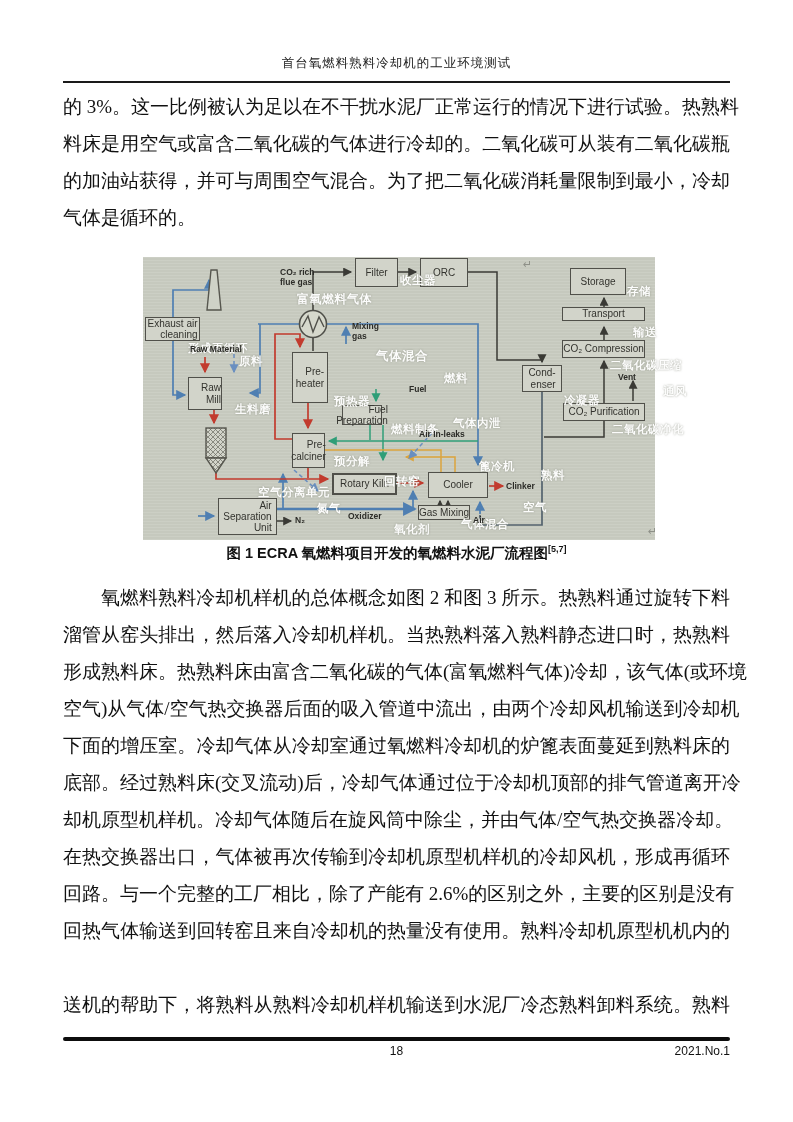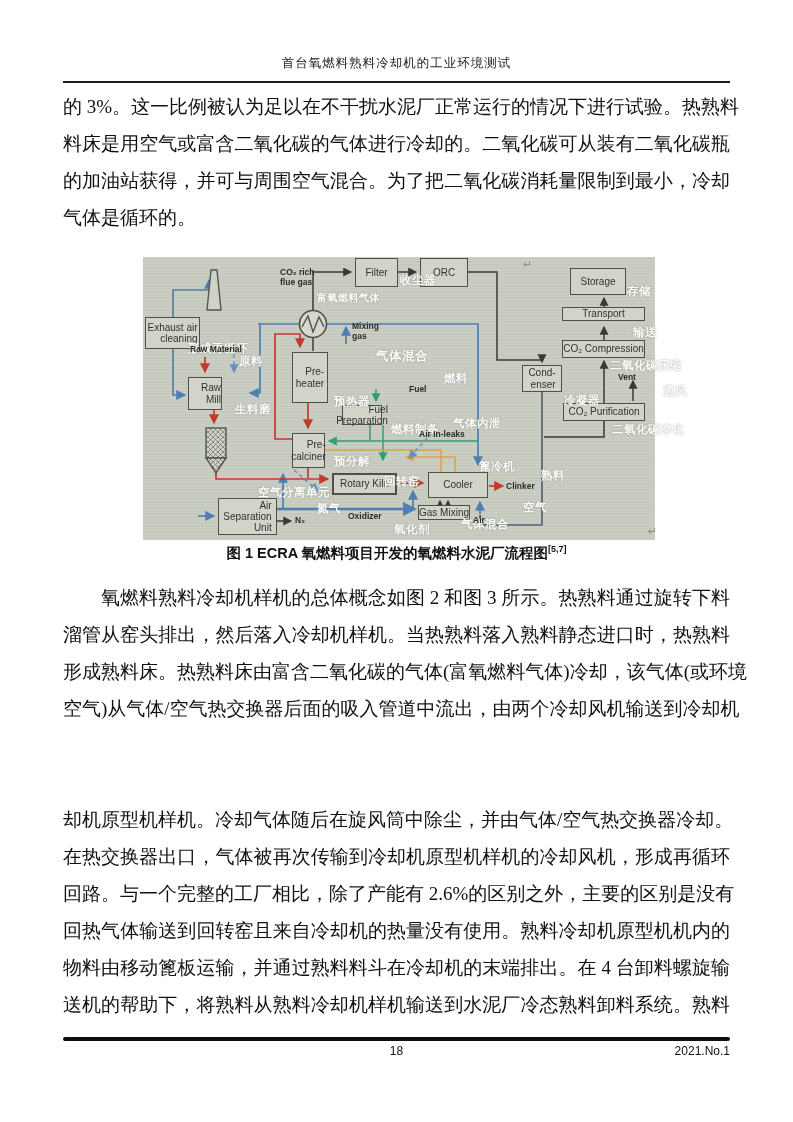--- a/index.html
+++ b/index.html
@@ -148,21 +148,21 @@
         <rect x="63" y="171" width="20" height="30" fill="url(#hatch)" stroke="#56564e" stroke-width="1.4"></rect>
         <polygon points="63,201 83,201 73,216" fill="url(#hatch)" stroke="#56564e" stroke-width="1.4"></polygon>
       </g>
       <g>
         <circle cx="170" cy="67" r="13.5" fill="#d6d8cc" stroke="#50504a" stroke-width="1.6"></circle>
         <path d="M159,70 L165,59 L170,75 L176,60 L181,70" fill="none" stroke="#50504a" stroke-width="1.4"></path>
       </g>
       <line x1="317" y1="217" x2="317" y2="239" stroke="#77776f" stroke-width="1.2" stroke-dasharray="3 2"></line>
     </svg>
 
-    <div class="fbox" style="left:2px;top:60px;width:55px;height:32px">
+    <div class="fbox" style="left:2px;top:60px;width:55px;height:24px">
         <span class="en">Exhaust air
 cleaning</span>
       </div>
     <div class="fbox" style="left:212px;top:1px;width:43px;height:29px">
         <span class="en">Filter</span>
       </div>
     <div class="fbox" style="left:277px;top:1px;width:48px;height:29px">
         <span class="en">ORC</span>
       </div>
     <div class="fbox" style="left:427px;top:11px;width:56px;height:27px">
@@ -218,21 +218,21 @@
     <span class="zh" style="left:381px;top:138px">冷凝器</span>
     <span class="zh" style="left:429px;top:167px">二氧化碳净化</span>
     <span class="zh" style="left:52px;top:147px">生料磨</span>
     <span class="zh" style="left:151px;top:139px">预热器</span>
     <span class="zh" style="left:208px;top:167px">燃料制备</span>
     <span class="zh" style="left:151px;top:199px">预分解</span>
     <span class="zh" style="left:201px;top:219px">回转窑</span>
     <span class="zh" style="left:296px;top:204px">篦冷机</span>
     <span class="zh" style="left:278px;top:262px">气体混合</span>
     <span class="zh" style="left:75px;top:230px">空气分离单元</span>
-    <span class="zh" style="left:134px;top:36px;font-size:10px">富氧燃料气体</span>
+    <span class="zh" style="left:114px;top:36px;font-size:12px">富氧燃料气体</span>
     <span class="zh" style="left:193px;top:93px;font-size:12.5px">气体混合</span>
     <span class="zh" style="left:56px;top:99px">原料</span>
     <span class="zh" style="left:261px;top:116px">燃料</span>
     <span class="zh" style="left:270px;top:161px">气体内泄</span>
     <span class="zh" style="left:358px;top:213px">熟料</span>
     <span class="zh" style="left:340px;top:245px">空气</span>
     <span class="zh" style="left:134px;top:246px">氮气</span>
     <span class="zh" style="left:211px;top:267px">氧化剂</span>
     <span class="zh" style="left:480px;top:129px">通风</span>
 
@@ -252,23 +252,24 @@
   </div>
 
   <span class="retmark" style="left:648px;top:525px">↵</span>
 
   <div class="caption"><span>图 1  ECRA 氧燃料项目开发的氧燃料水泥厂流程图</span><sup>[5,7]</sup></div>
 
   <div class="tline indent" style="top:579px">氧燃料熟料冷却机样机的总体概念如图 2 和图 3 所示。热熟料通过旋转下料</div>
   <div class="tline" style="top:616px">溜管从窑头排出，然后落入冷却机样机。当热熟料落入熟料静态进口时，热熟料</div>
   <div class="tline" style="top:653px">形成熟料床。热熟料床由富含二氧化碳的气体(富氧燃料气体)冷却，该气体(或环境</div>
   <div class="tline" style="top:690px">空气)从气体/空气热交换器后面的吸入管道中流出，由两个冷却风机输送到冷却机</div>
+  <div class="tline" style="top:727px">下面的增压室。冷却气体从冷却室通过氧燃料冷却机的炉篦表面蔓延到熟料床的</div>
+  <div class="tline" style="top:764px">底部。经过熟料床(交叉流动)后，冷却气体通过位于冷却机顶部的排气管道离开冷</div>
   <div class="tline" style="top:801px">却机原型机样机。冷却气体随后在旋风筒中除尘，并由气体/空气热交换器冷却。</div>
   <div class="tline" style="top:838px">在热交换器出口，气体被再次传输到冷却机原型机样机的冷却风机，形成再循环</div>
   <div class="tline" style="top:875px">回路。与一个完整的工厂相比，除了产能有 2.6%的区别之外，主要的区别是没有</div>
   <div class="tline" style="top:912px">回热气体输送到回转窑且来自冷却机的热量没有使用。熟料冷却机原型机机内的</div>
-  <div class="tline" style="top:949px">物料由移动篦板运输，并通过熟料料斗在冷却机的末端排出。在 4 台卸料螺旋输</div>
   <div class="tline" style="top:986px">送机的帮助下，将熟料从熟料冷却机样机输送到水泥厂冷态熟料卸料系统。熟料</div>
 
   <div class="ftr-rule"></div>
   <div class="ftr-page">18</div>
   <div class="ftr-issue">2021.No.1</div>
 </div>
 
 </body></html>

